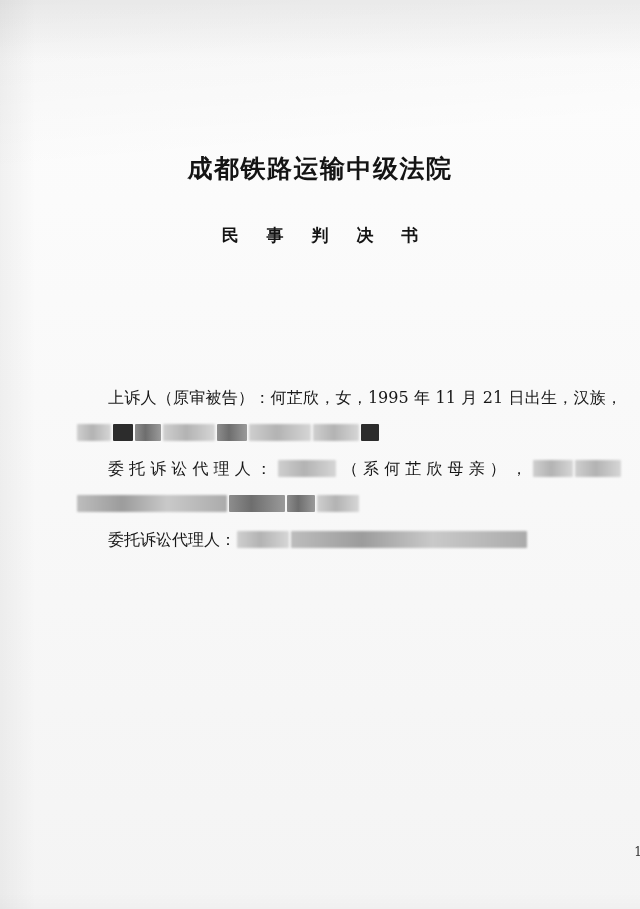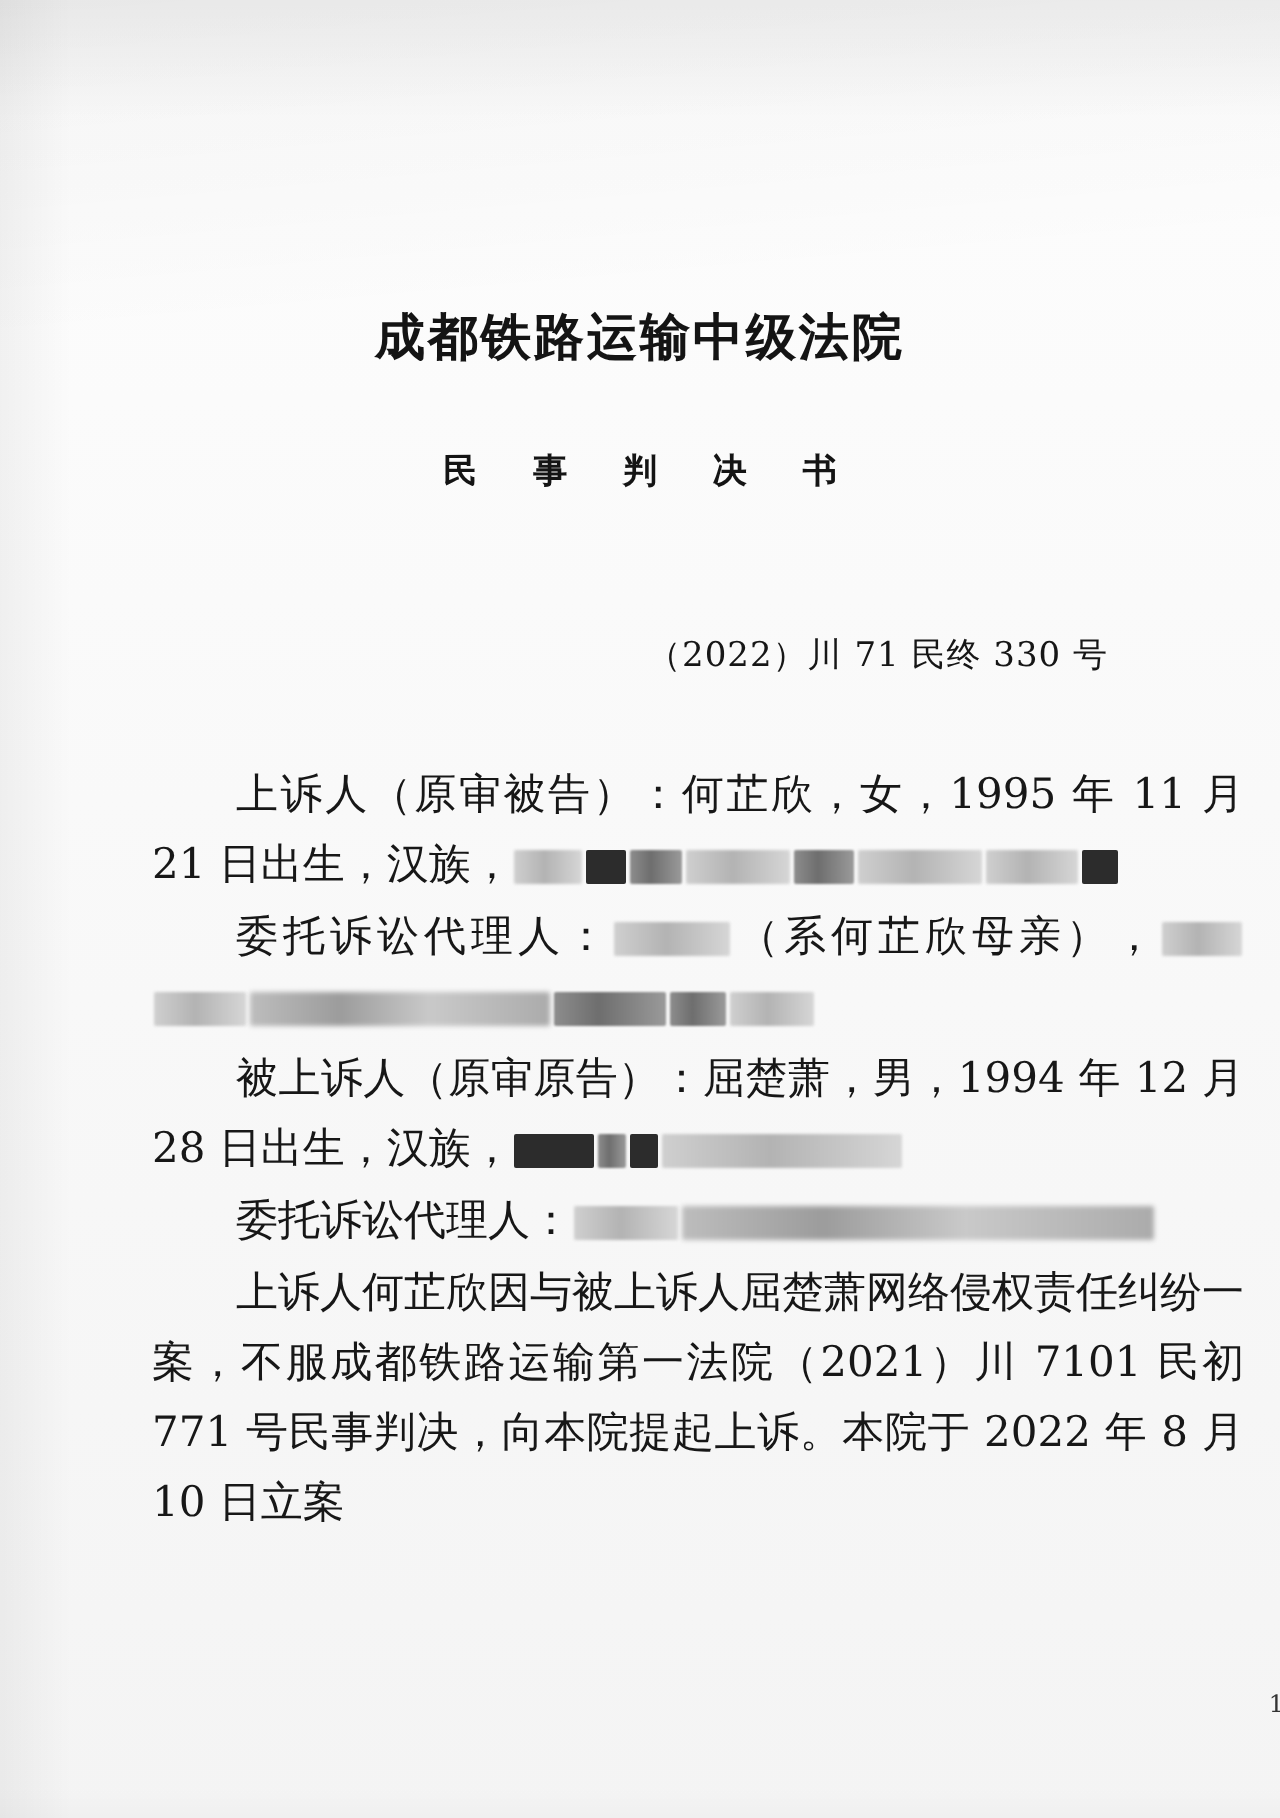--- a/index.html
+++ b/index.html
@@ -64,21 +64,21 @@
     text-align: right;
     font-size: 17px;
     color: #161616;
     letter-spacing: 0.5px;
   }
   .body-block {
     position: absolute;
     left: 76px;
     right: 50px;
     top: 380px;
-    font-size: 21px;
+    font-size: 16px;
     line-height: 35px;
     color: #171717;
     text-align: justify;
   }
   .para {
     margin: 0 0 1px 0;
     text-indent: 2em;
     position: relative;
   }
   .redact {
@@ -134,28 +134,25 @@
 </head>
 <body>
 
 <div class="page">
   <div class="doc">
 
     <div class="court-title">成都铁路运输中级法院</div>
 
     <div class="doc-type">民 事 判 决 书</div>
 
-    <div class="case-number">（2022）川 71 民终 330 号</div>
 
     <div class="body-block">
       <p class="para">上诉人（原审被告）：何芷欣，女，1995 年 11 月 21 日出生，汉族，<span class="redact r-light" style="width: 34px;"></span><span class="redact r-dark" style="width: 20px;"></span><span class="redact r-mid" style="width: 26px;"></span><span class="redact r-light" style="width: 52px;"></span><span class="redact r-mid" style="width: 30px;"></span><span class="redact r-light" style="width: 62px;"></span><span class="redact r-light" style="width: 46px;"></span><span class="redact r-dark" style="width: 18px;"></span></p>
       <p class="para">委托诉讼代理人：<span class="redact r-light" style="width: 58px;"></span>（系何芷欣母亲），<span class="redact r-light" style="width: 40px;"></span><span class="redact r-light" style="width: 46px;"></span><span class="redact r-blur" style="width: 150px;"></span><span class="redact r-mid" style="width: 56px;"></span><span class="redact r-mid" style="width: 28px;"></span><span class="redact r-light" style="width: 42px;"></span></p>
-      <p class="para">被上诉人（原审原告）：屈楚萧，男，1994 年 12 月 28 日出生，汉族，<span class="redact r-dark" style="width: 40px;"></span><span class="redact r-mid" style="width: 14px;"></span><span class="redact r-dark" style="width: 14px;"></span><span class="redact r-light" style="width: 120px;"></span></p>
       <p class="para">委托诉讼代理人：<span class="redact r-light" style="width: 52px;"></span><span class="redact r-blur" style="width: 236px;"></span></p>
-      <p class="para">上诉人何芷欣因与被上诉人屈楚萧网络侵权责任纠纷一案，不服成都铁路运输第一法院（2021）川 7101 民初 771 号民事判决，向本院提起上诉。本院于 2022 年 8 月 10 日立案</p>
     </div>
 
     <div class="page-number">1</div>
 
     <div class="smudge smudge-1"></div>
     <div class="smudge smudge-2"></div>
     <div class="smudge smudge-3"></div>
     <div class="smudge smudge-4"></div>
   </div>
 </div>

